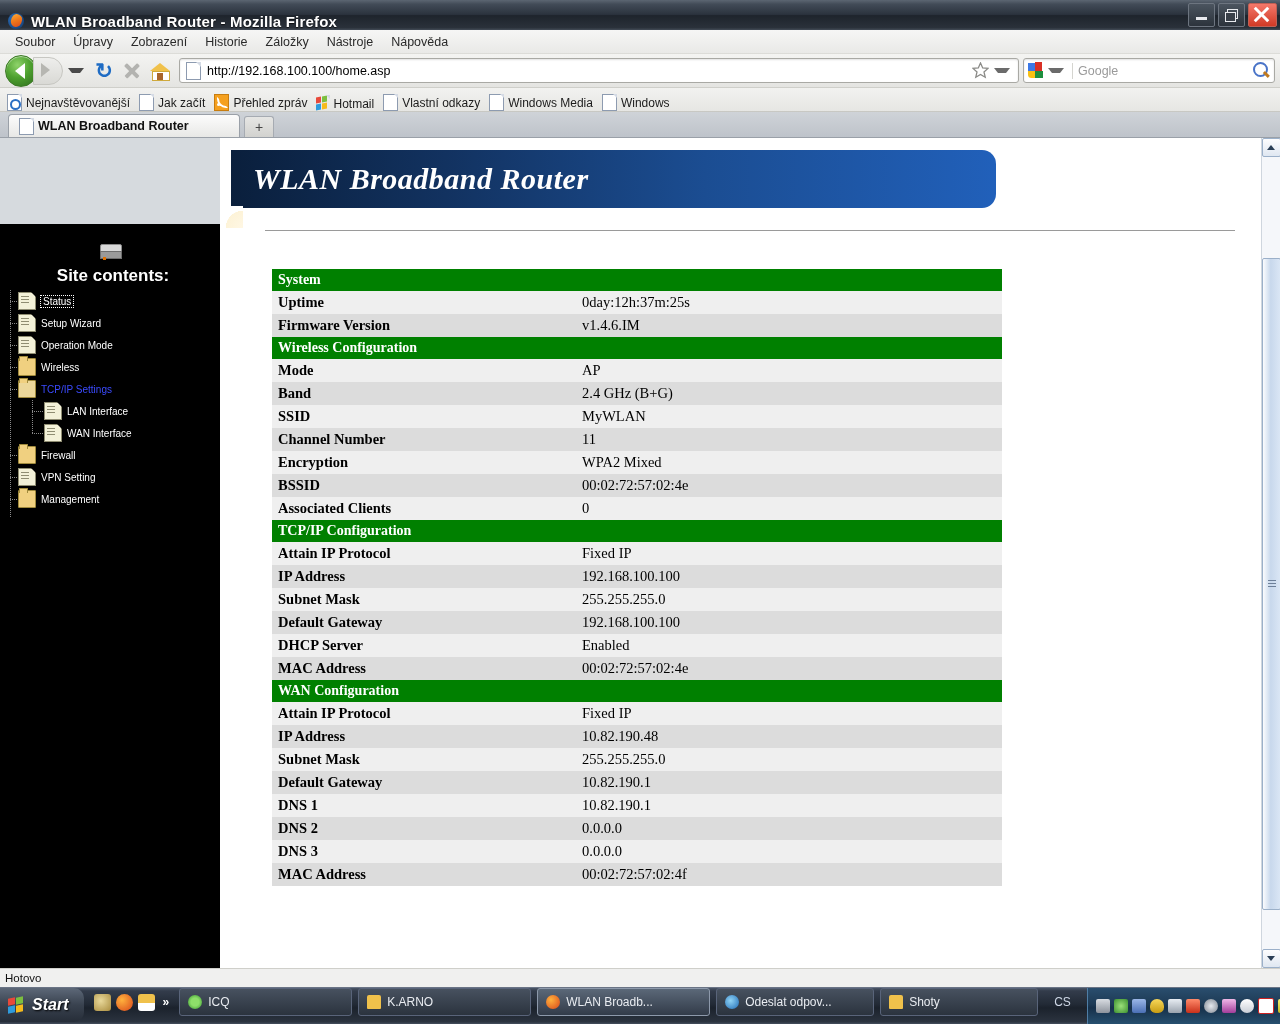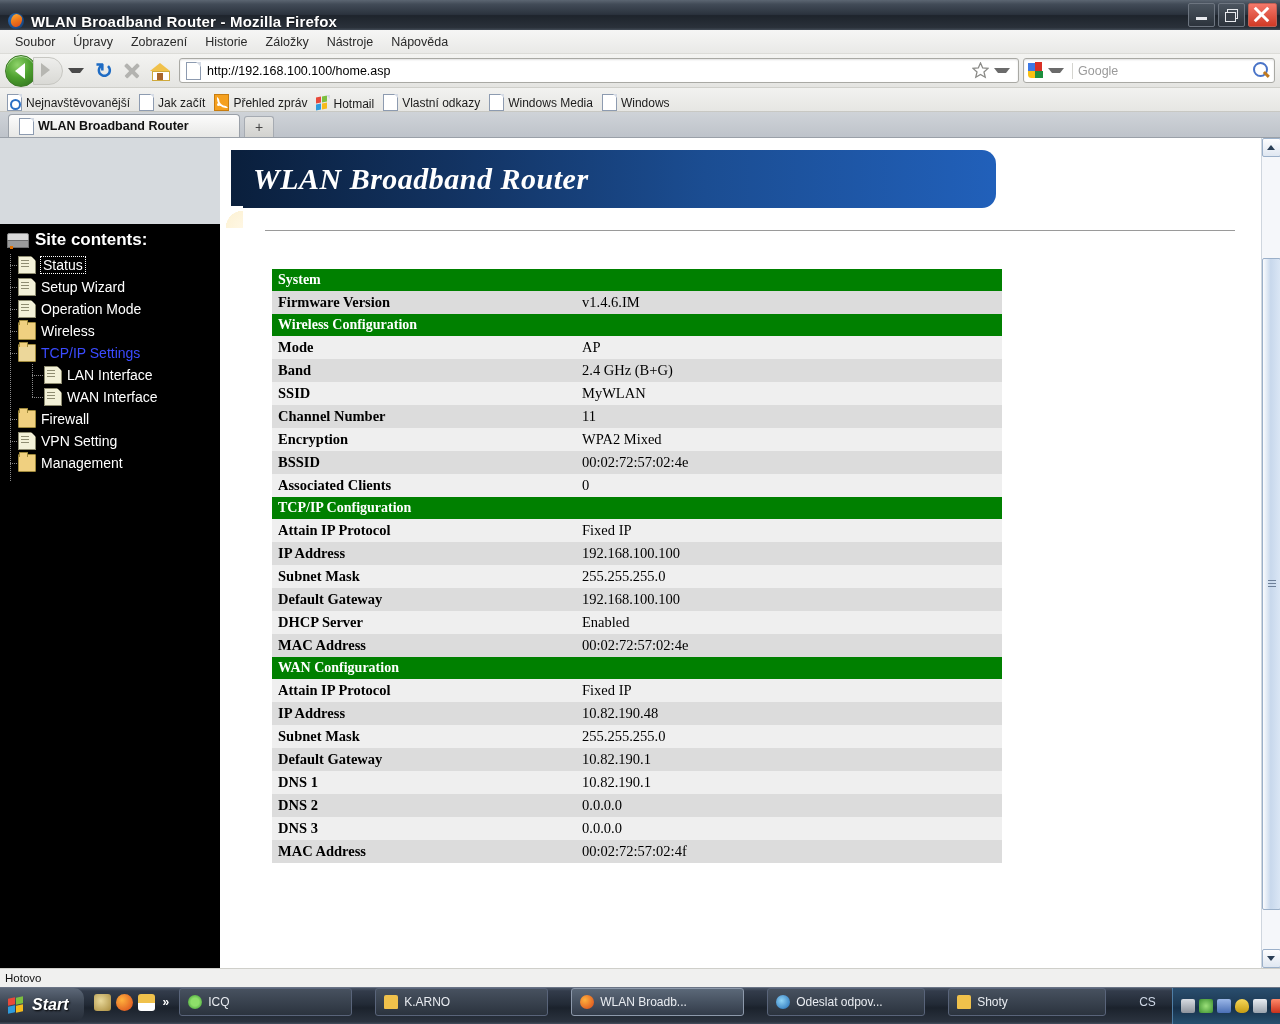--- a/index.html
+++ b/index.html
@@ -117,21 +117,21 @@
   .pagebg{position:absolute;left:0;top:0;width:1262px;height:100%;background:#fff;}
   .greyband{position:absolute;left:0;top:0;width:220px;height:86px;background:#d6dade;}
   .banner{position:absolute;left:231px;top:12px;width:765px;height:58px;
     background:linear-gradient(to right,#0a1f3c 0%,#123260 28%,#1b4d92 62%,#2160ba 100%);
     border-radius:0 14px 14px 0;display:flex;align-items:center;}
   .banner .btxt{font-family:"Liberation Serif",serif;font-style:italic;font-weight:bold;
     font-size:30px;color:#fff;padding-left:22px;letter-spacing:0.5px;}
   .curl{position:absolute;left:221px;top:68px;width:22px;height:22px;
     background:radial-gradient(circle at 100% 100%,#fff7e4 0%,#fdf3d8 55%,#ffffff 56%);}
   .sidebar{position:absolute;left:0;top:86px;width:220px;bottom:0;background:#000;}
-  .sb-title{display:flex;align-items:center;padding:6px 0 2px 6px;}
+  .sb-title{display:flex;align-items:center;padding:20px 0 2px 6px;flex-direction:column;}
   .sb-title .dev{width:22px;height:15px;flex:0 0 22px;margin-right:7px;position:relative;}
   .sb-title .dev .top{position:absolute;left:1px;top:0;width:20px;height:7px;background:#d9d9d9;
     border:1px solid #8a8a8a;border-radius:2px 2px 0 0;}
   .sb-title .dev .bot{position:absolute;left:1px;top:7px;width:20px;height:6px;background:#9a9a9a;
     border:1px solid #6e6e6e;}
   .sb-title .dev .led{position:absolute;left:4px;top:13px;width:3px;height:3px;background:#e07000;}
   .sb-title span{color:#fff;font-size:17px;font-weight:bold;}
   .tree{position:relative;margin:2px 0 0 0;}
   .node{display:flex;align-items:center;height:22px;position:relative;padding-left:18px;}
   .node.sub{padding-left:44px;}
@@ -145,21 +145,21 @@
   .ic{width:16px;height:16px;flex:0 0 16px;margin-right:5px;position:relative;}
   .ic.page{background:#f3f1d8;border:1px solid #8f8d72;}
   .ic.page:before{content:"";position:absolute;left:2px;top:3px;width:8px;height:1px;
     box-shadow:0 0 0 0 #8f8d72,0 3px 0 0 #8f8d72,0 6px 0 0 #8f8d72;background:#8f8d72;}
   .ic.page:after{content:"";position:absolute;right:-1px;top:-1px;width:5px;height:5px;
     background:#000;clip-path:polygon(0 0,100% 0,100% 100%);}
   .ic.folder{background:#f0d080;border:1px solid #a08a3c;border-radius:1px;}
   .ic.folder:before{content:"";position:absolute;left:0;top:-3px;width:7px;height:4px;
     background:#f0d080;border:1px solid #a08a3c;border-bottom:none;border-radius:1px 1px 0 0;}
   .ic.folder.open{background:#ecd79a;}
-  .node .lbl{color:#fff;font-size:14px;}
+  .node .lbl{color:#fff;font-size:10px;}
   .node .lbl.sel{outline:1px dotted #fff;padding:0 2px;}
   .node .lbl.link{color:#3b4bff;}
 
   .content{position:absolute;left:231px;top:92px;right:18px;bottom:0;}
   .hr{border:none;border-top:1px solid #9a9a9a;margin:0 9px 0 34px;}
   table.status{border-collapse:collapse;width:730px;margin:38px 0 0 41px;
     font-family:"Liberation Serif",serif;}
   table.status td{padding:3px 6px;font-size:14.5px;color:#000;}
   tr.sec td{background:#008000;color:#fff;font-weight:bold;font-size:14px;padding:3px 6px;}
   td.k{width:292px;font-weight:bold;}
@@ -197,21 +197,21 @@
   .start .flag .a{left:0;top:1px;background:#e8493a;transform:skewY(-12deg);}
   .start .flag .b{left:8px;top:0;background:#7cbf3f;transform:skewY(-12deg);}
   .start .flag .c{left:0;top:9px;background:#2f9bdc;transform:skewY(-12deg);}
   .start .flag .d{left:8px;top:8px;background:#f6bb1c;transform:skewY(-12deg);}
   .ql{display:flex;align-items:center;gap:5px;padding:0 6px 0 10px;height:28px;}
   .qli{width:17px;height:17px;border-radius:3px;}
   .qli.tv{background:radial-gradient(circle at 40% 40%,#e8d89a,#a98c3e);}
   .qli.fx{background:radial-gradient(circle at 35% 35%,#ffb13d,#d8461a);border-radius:50%;}
   .qli.hm{background:linear-gradient(to bottom,#f0c14b 55%,#ffffff 55%);}
   .chev{color:#fff;font-weight:bold;font-size:12px;margin:0 4px 0 2px;}
-  .tasks{display:flex;align-items:center;gap:23px;flex:1;padding-right:6px;}
+  .tasks{display:flex;align-items:center;gap:6px;flex:1;padding-right:6px;}
   .task{height:26px;display:flex;align-items:center;padding:0 8px;min-width:0;
     background:linear-gradient(to bottom,#47515f,#2b333e);border:1px solid #59647a;border-radius:3px;
     color:#e9ecf1;font-size:12px;white-space:nowrap;overflow:hidden;}
   .task.active{background:linear-gradient(to bottom,#5b6878,#323b49);border-color:#8d99ab;}
   .tki{width:14px;height:14px;flex:0 0 14px;margin-right:6px;border-radius:2px;}
   .tki.icq{background:radial-gradient(circle at 50% 50%,#8ee06a 40%,#2f8f2a 100%);border-radius:50%;}
   .tki.fold{background:#f0c14b;border-radius:2px 2px 1px 1px;}
   .tki.fx{background:radial-gradient(circle at 35% 35%,#ffb13d,#d8461a);border-radius:50%;}
   .tki.ie{background:radial-gradient(circle at 40% 40%,#8fd3f5,#1f6ab5);border-radius:50%;}
   .lang{color:#cfd8e6;font-size:12px;padding:0 10px;}
@@ -419,20 +419,24 @@
         </div>
       </div>
 
       <div class="content">
         <hr class="hr">
         <table class="status">
           <tbody id="status-body">
               <tr class="sec">
                 <td colspan="2">System</td>
               </tr>
+              <tr class="odd">
+                <td class="k">Uptime</td>
+                <td>0day:12h:37m:25s</td>
+              </tr>
               <tr class="even">
                 <td class="k">Firmware Version</td>
                 <td>v1.4.6.IM</td>
               </tr>
               <tr class="sec">
                 <td colspan="2">Wireless Configuration</td>
               </tr>
               <tr class="odd">
                 <td class="k">Mode</td>
                 <td>AP</td>

